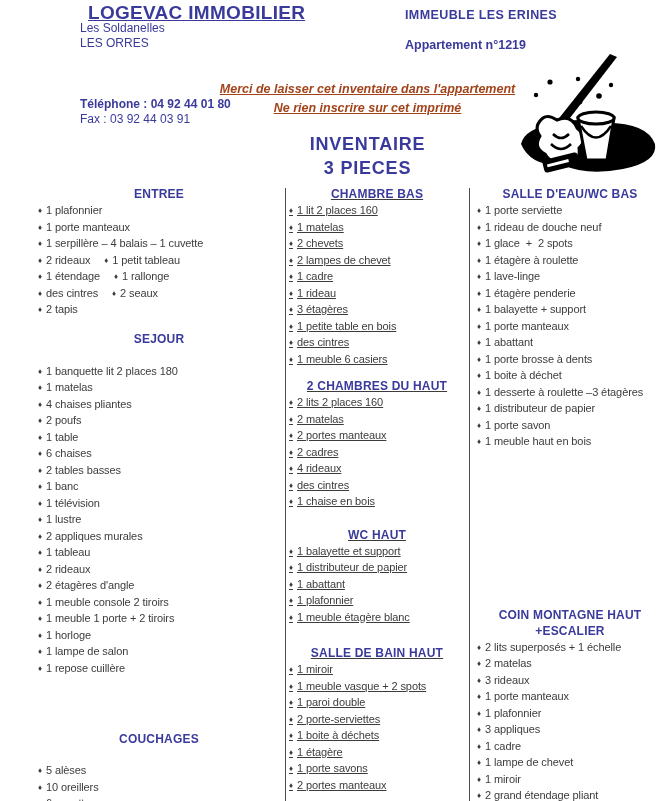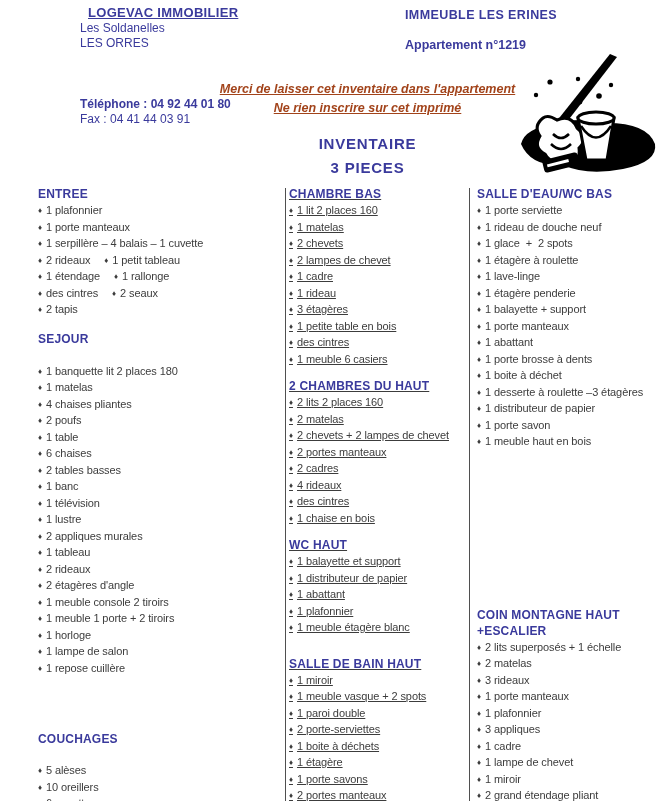--- a/index.html
+++ b/index.html
@@ -4,64 +4,64 @@
 <style>
   html,body{margin:0;padding:0;overflow:hidden;}
   body{
     width:666px;height:801px;position:relative;background:#ffffff;
     font-family:"Liberation Sans","DejaVu Sans",sans-serif;color:#3c3c3c;
   }
   .abs{position:absolute;}
 
   
   #agency{left:80px;top:5px;font-size:12px;line-height:15.5px;color:#3a3a9c;}
-  #agency .name{font-size:13px;font-weight:bold;text-decoration:underline;letter-spacing:.3px;padding-left:8px;}
+  #agency .name{font-size:19px;font-weight:bold;text-decoration:underline;letter-spacing:.3px;padding-left:8px;}
   #agency .bold{font-weight:bold;margin-top:45px;}
   #building{left:405px;top:8px;font-size:12.5px;font-weight:bold;color:#3a3a9c;letter-spacing:.4px;}
   #apartment{left:405px;top:38px;font-size:12.5px;font-weight:bold;color:#3a3a9c;}
   #notice{left:90px;top:80px;width:555px;text-align:center;color:#a2431a;
           font-size:12.5px;font-weight:bold;font-style:italic;line-height:18.5px;}
   #notice span{text-decoration:underline;}
   #title{left:90px;top:132px;width:555px;text-align:center;color:#3a3a9c;
-         font-size:15px;font-weight:bold;line-height:24px;letter-spacing:.8px;}
+         font-size:18px;font-weight:bold;line-height:24px;letter-spacing:.8px;}
 
   
   .divider{position:absolute;top:188px;bottom:0;width:1px;background:#4f4f4f;}
   #div1{left:285px;} #div2{left:469px;}
   .col{position:absolute;top:186px;font-size:11px;line-height:15.5px;letter-spacing:-.1px;}
   #col1{left:38px;width:242px;}
   #col2{left:289px;width:176px;text-decoration:underline;}
   #col3{left:477px;width:186px;}
-  .heading{color:#3a3a9c;font-weight:bold;font-size:12px;line-height:16px;letter-spacing:.2px;}
+  .heading{color:#3a3a9c;font-weight:bold;font-size:12px;line-height:16px;letter-spacing:.2px;text-align:center;}
   .items{margin-top:1px;}
   .item{white-space:pre;}
   .blt{font-size:8px;margin-right:4px;position:relative;top:-1px;color:#3c3c3c;}
   .blt2{margin-left:14px;}
 
   
   .sec-0-1{margin-top:12px;}  .sec-0-1 .items{margin-top:17px;}
   .sec-0-2{margin-top:54px;}  .sec-0-2 .items{margin-top:16px;}
   .sec-1-1{margin-top:10px;}
-  .sec-1-2{margin-top:10px;}
+  .sec-1-2{margin-top:16px;}
   .sec-1-3{margin-top:19px;}
   .sec-2-1{margin-top:156px;}
 
   #clipart{left:515px;top:52px;width:150px;height:132px;}
 </style>
 </head>
 <body>
 
 <div>
 
   <div class="abs" id="agency">
     <div class="name">LOGEVAC IMMOBILIER</div>
     <div>Les Soldanelles</div>
     <div>LES ORRES</div>
     <div class="bold">Téléphone : 04 92 44 01 80</div>
-    <div>Fax : 04 41 44 03 91</div>
+    <div>Fax : 03 92 44 03 91</div>
   </div>
 
   <div class="abs" id="building">IMMEUBLE LES ERINES</div>
   <div class="abs" id="apartment">Appartement n°1219</div>
 
   <div class="abs" id="notice">
     <div><span>Merci de laisser cet inventaire dans l'appartement</span></div>
     <div><span>Ne rien inscrire sur cet imprimé</span></div>
   </div>
 
@@ -159,21 +159,20 @@
           <div class="item"><span class="blt">♦</span><span>1 petite table en bois</span></div>
           <div class="item"><span class="blt">♦</span><span>des cintres</span></div>
           <div class="item"><span class="blt">♦</span><span>1 meuble 6 casiers</span></div>
         </div>
       </div>
       <div class="section sec-1-1">
         <div class="heading">2 CHAMBRES DU HAUT</div>
         <div class="items">
           <div class="item"><span class="blt">♦</span><span>2 lits 2 places 160</span></div>
           <div class="item"><span class="blt">♦</span><span>2 matelas</span></div>
-          <div class="item"><span class="blt">♦</span><span>2 chevets + 2 lampes de chevet</span></div>
           <div class="item"><span class="blt">♦</span><span>2 portes manteaux</span></div>
           <div class="item"><span class="blt">♦</span><span>2 cadres</span></div>
           <div class="item"><span class="blt">♦</span><span>4 rideaux</span></div>
           <div class="item"><span class="blt">♦</span><span>des cintres</span></div>
           <div class="item"><span class="blt">♦</span><span>1 chaise en bois</span></div>
         </div>
       </div>
       <div class="section sec-1-2">
         <div class="heading">WC HAUT</div>
         <div class="items">

